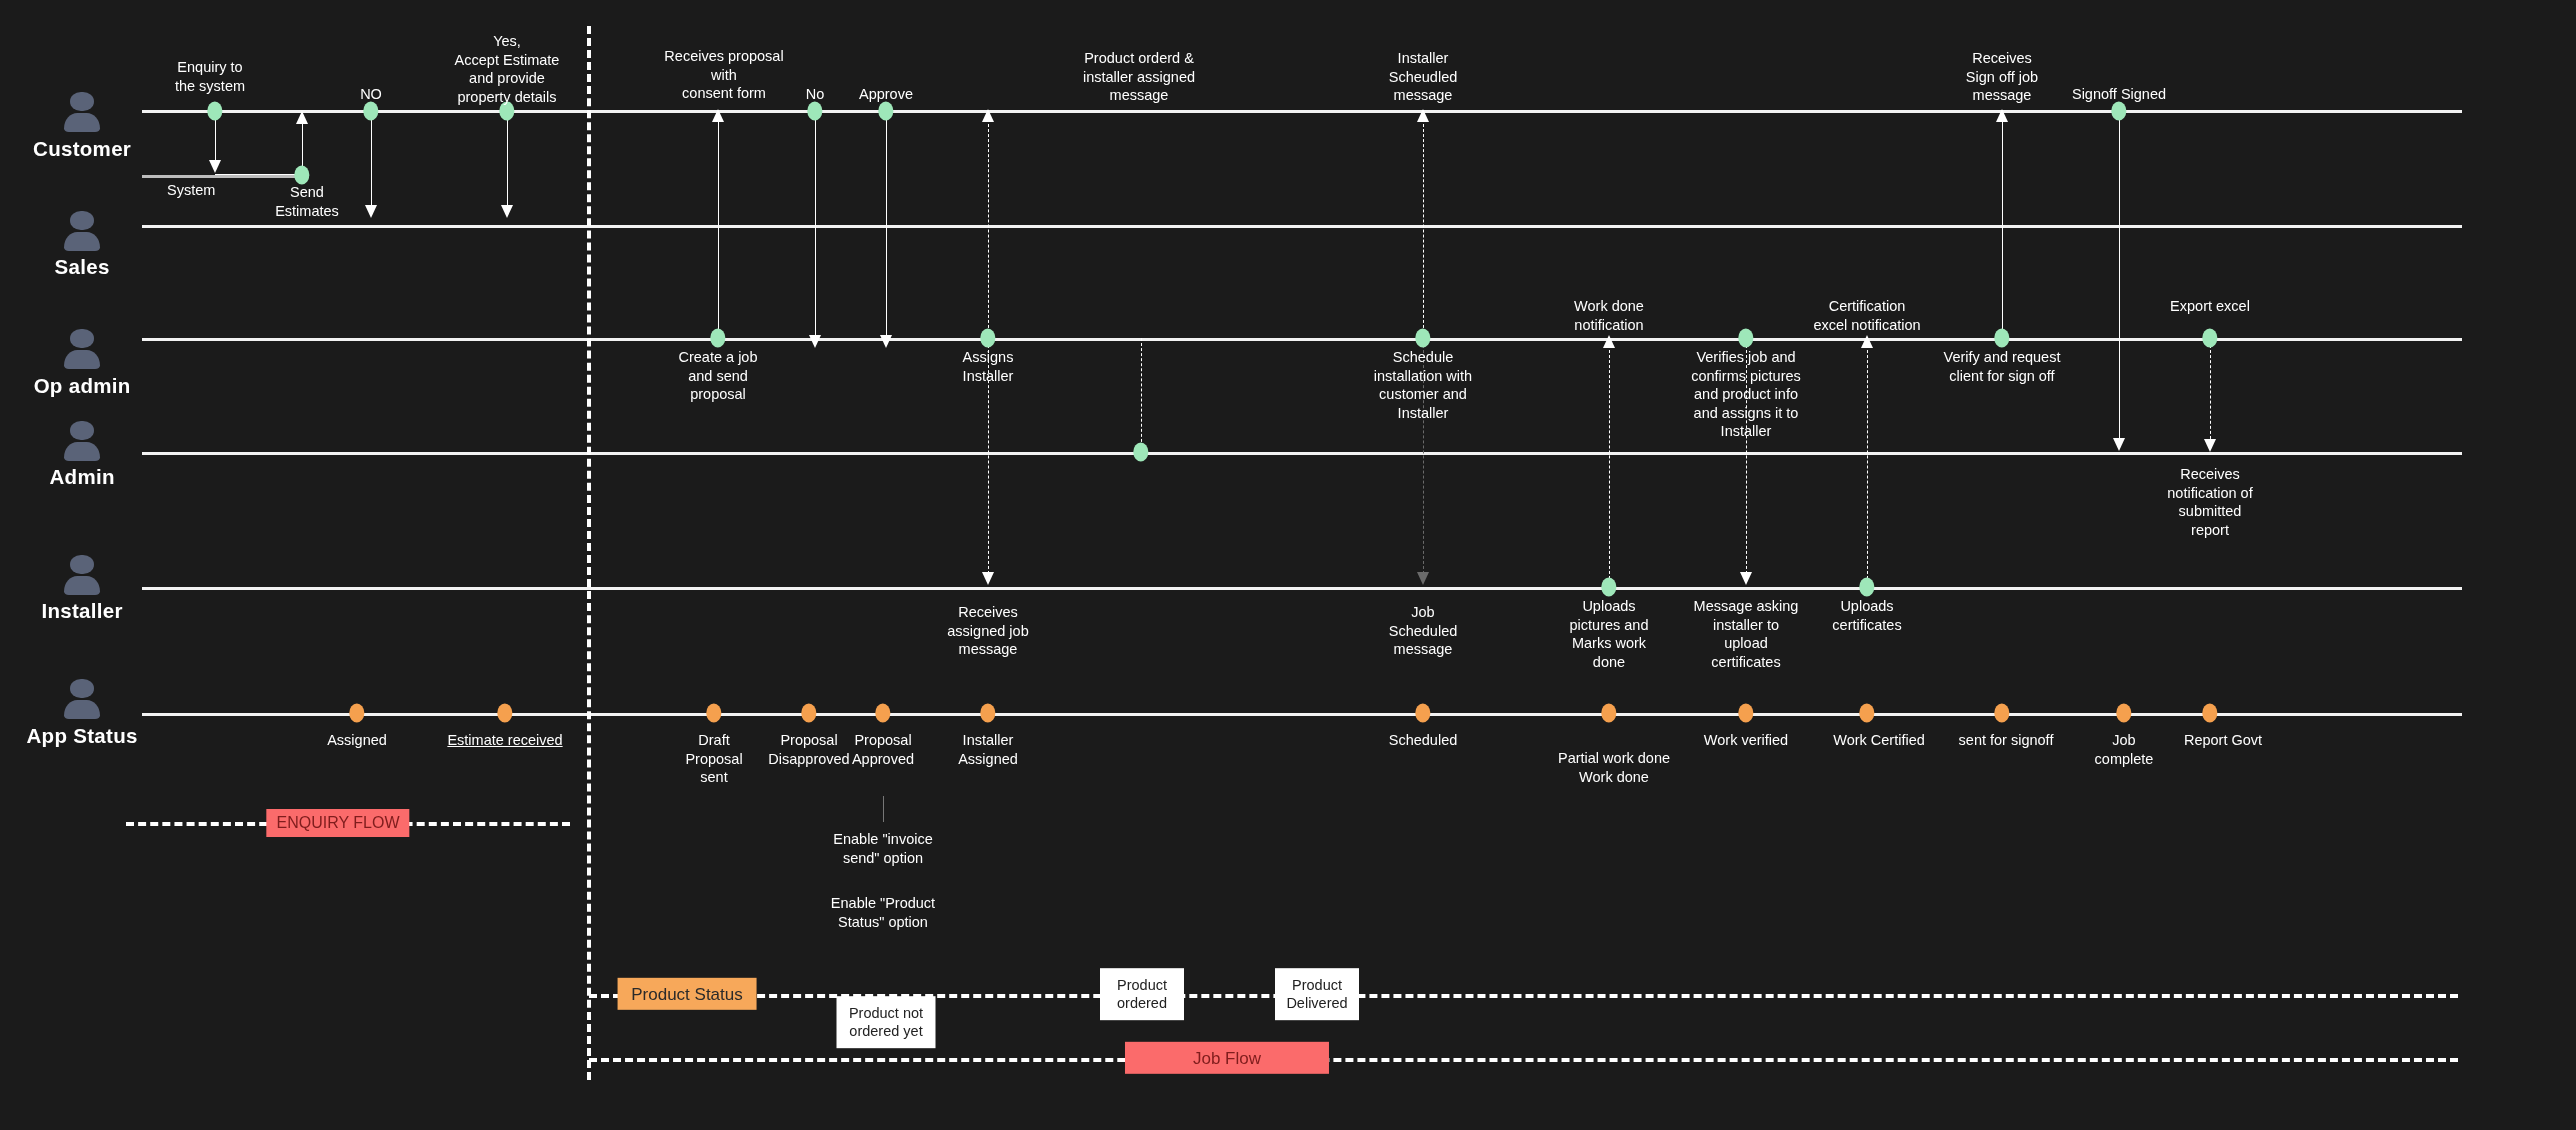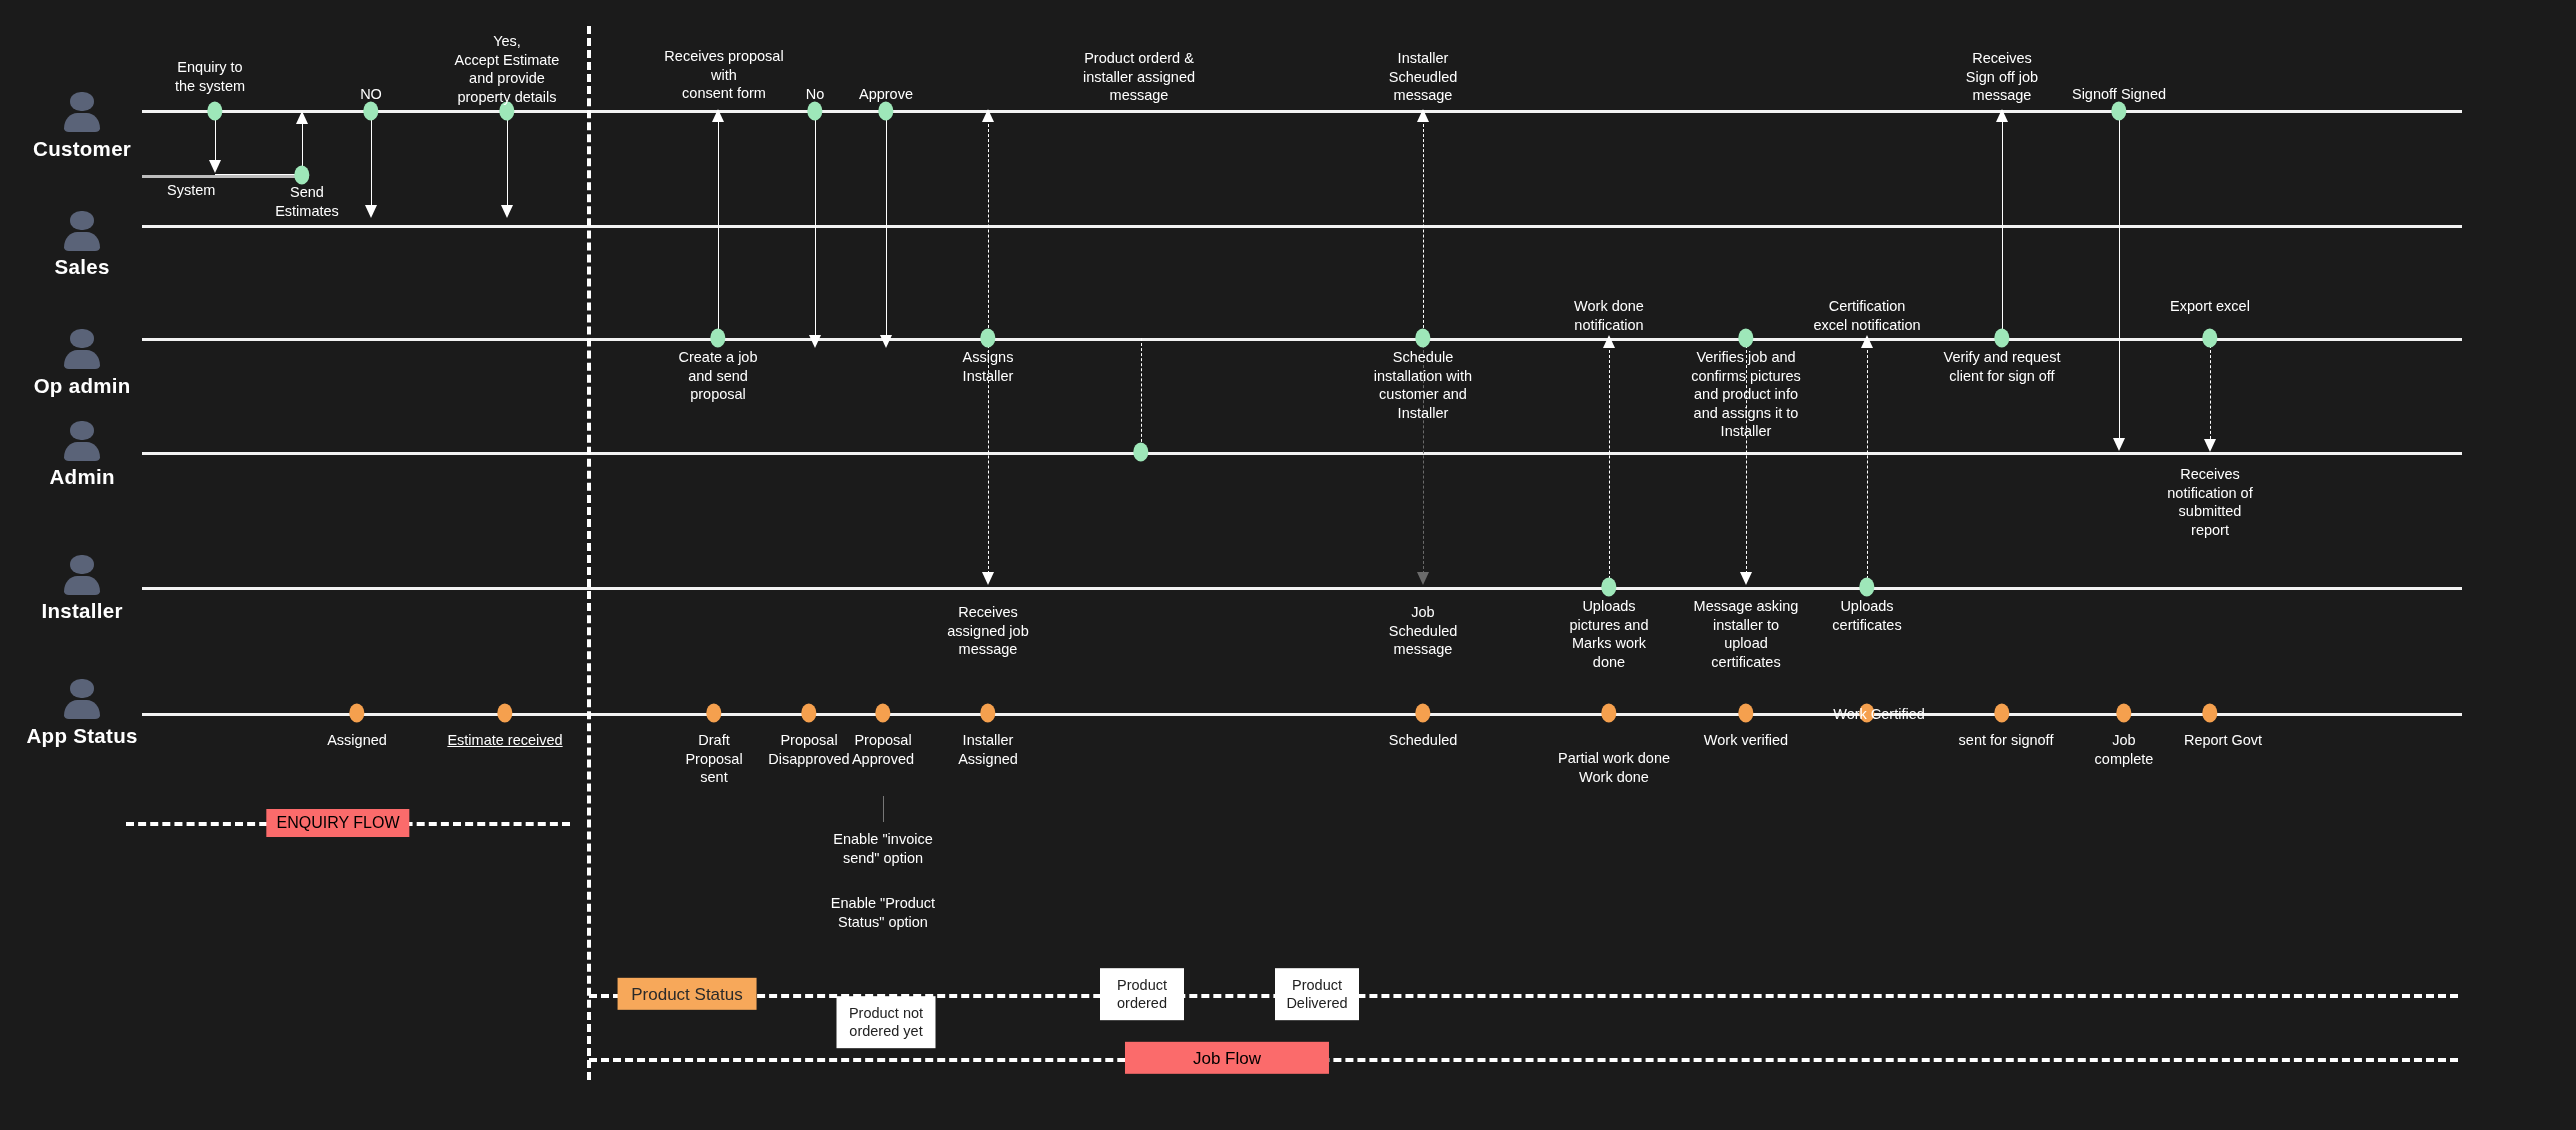--- a/index.html
+++ b/index.html
@@ -28,21 +28,21 @@
   .conn.dim{border-left:1.7px dashed #6a6a6a;}
   .conn.hsolid{border:0;height:0;border-top:1.7px solid #ffffff;}
 
   .arrow{position:absolute;width:0;height:0;transform:translateX(-50%);}
   .arrow.down{border-left:6.8px solid transparent;border-right:6.8px solid transparent;border-top:13.7px solid #ffffff;}
   .arrow.up{border-left:6.8px solid transparent;border-right:6.8px solid transparent;border-bottom:13.7px solid #ffffff;}
   .arrow.down.dim{border-top-color:#6a6a6a;}
 
   .flowline{position:absolute;height:0;border-top:4.3px dashed #ffffff;}
   .badge{position:absolute;transform:translate(-50%,-50%);font-size:18px;line-height:1;padding:6px 10.2px;color:#2a2a2a;white-space:nowrap;}
-  .badge.red{background:#fb6b6b;color:#000000;}
+  .badge.red{background:#fb6b6b;color:#7f1d1d;}
   .badge.orange{background:#f7a85a;color:#2a2a2a;}
   .pbox{position:absolute;transform:translate(-50%,-50%);background:#ffffff;color:#222222;font-size:14.5px;line-height:1.25;text-align:center;padding:7.7px 8.5px;white-space:pre-line;}
   .note{position:absolute;transform:translateX(-50%);font-size:14.5px;line-height:1.3;text-align:center;color:#ffffff;white-space:pre-line;}
 </style>
 </head>
 <body>
 
 <div id="stage">
 
   <div class="avatar" style="left:62px;top:92px;">
@@ -280,21 +280,21 @@
   <div class="cap" style="left:1423px;top:731px;width:128px;">Scheduled</div>
 
   <div class="node orange" style="left:1609px;top:713px;"></div>
   <div class="cap" style="left:1614px;top:731px;width:171px;margin-top:18px;">Partial work done
 Work done</div>
 
   <div class="node orange" style="left:1746px;top:713px;"></div>
   <div class="cap" style="left:1746px;top:731px;width:137px;">Work verified</div>
 
   <div class="node orange" style="left:1867px;top:713px;"></div>
-  <div class="cap" style="left:1879px;top:705px;width:145px;">Work Certified</div>
+  <div class="cap" style="left:1879px;top:731px;width:145px;">Work Certified</div>
 
   <div class="node orange" style="left:2002px;top:713px;"></div>
   <div class="cap" style="left:2006px;top:731px;width:154px;">sent for signoff</div>
 
   <div class="node orange" style="left:2124px;top:713px;"></div>
   <div class="cap" style="left:2124px;top:731px;width:102px;">Job
 complete</div>
 
   <div class="node orange" style="left:2210px;top:713px;"></div>
   <div class="cap" style="left:2223px;top:731px;width:137px;">Report Govt</div>

